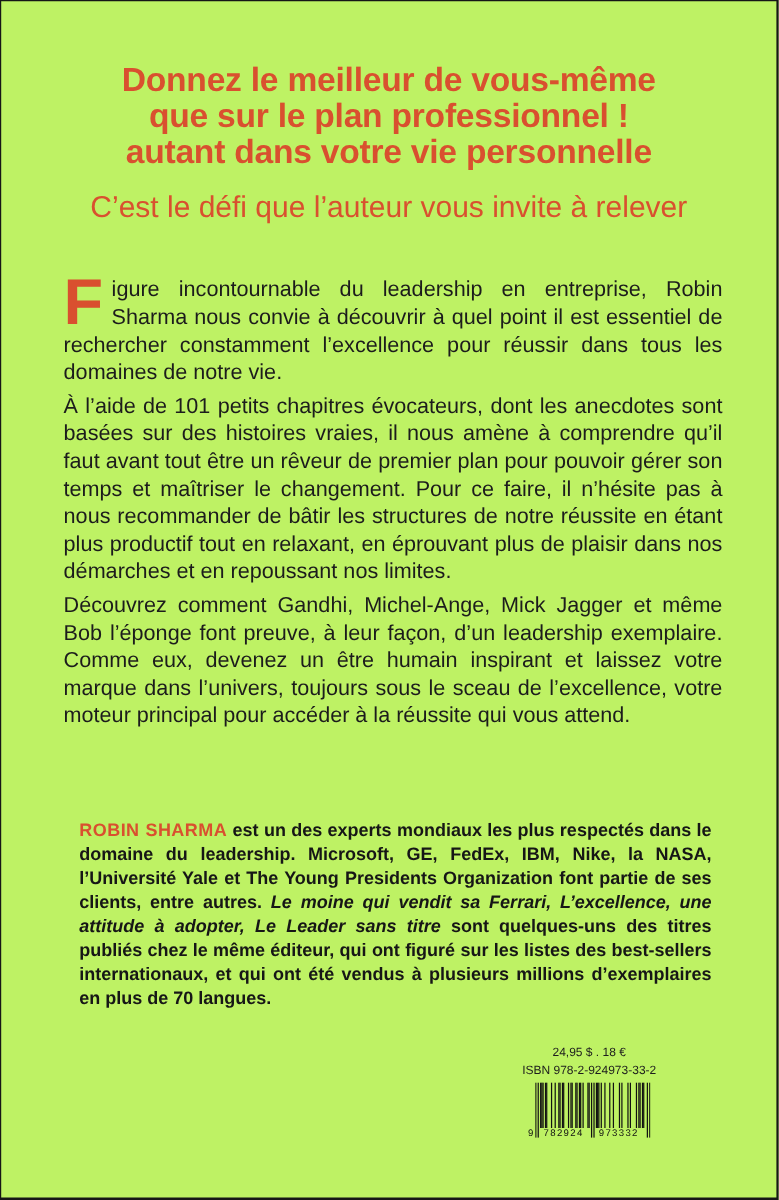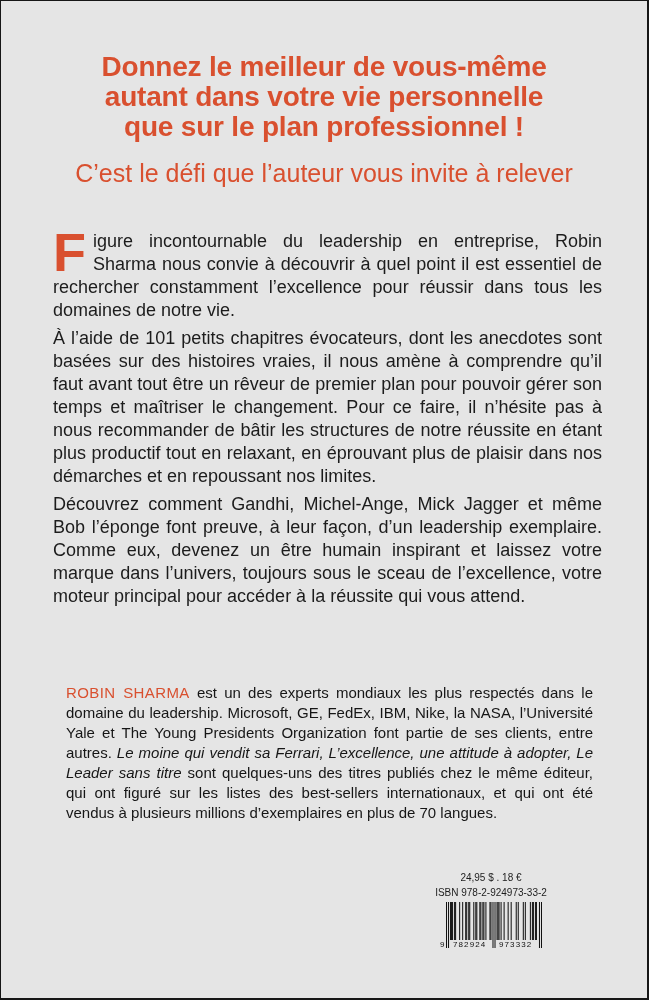--- a/index.html
+++ b/index.html
@@ -1,20 +1,20 @@
 <!DOCTYPE html>
 <html><head>
 <meta charset="utf-8">
 <style>
   html, body { margin: 0; padding: 0; background: #ffffff; }
   #page {
     position: relative;
     width: 649px;
     height: 1000px;
-    background: #e5e5e5;
+    background: #bef264;
     box-sizing: border-box;
     border: 1px solid #161616;
     border-right-width: 2px;
     border-bottom-width: 2px;
     overflow: hidden;
     font-family: "Liberation Sans", sans-serif;
     color: #1d1d1d;
   }
 
   
@@ -55,21 +55,21 @@
     margin: 1px 7px 0 0;
     color: #D9502F;
   }
 
   
   .bio {
     position: absolute;
     top: 682px; left: 65px; width: 527px;
     font-size: 15px;
     line-height: 20px;
-    font-weight: normal;
+    font-weight: bold;
     text-align: justify;
     color: #161616;
   }
   .bio .author { color: #D9502F; letter-spacing: 0.4px; }
   .bio .titles { font-style: italic; }
 
   
   .price-block {
     position: absolute;
     top: 869px; left: 390px; width: 200px;
@@ -119,22 +119,22 @@
     margin-top: 1px;
   }
 </style>
 </head>
 <body>
 
 <div id="page">
 
   <div class="headline-block">
     <div class="headline-line">Donnez le meilleur de vous-même</div>
+    <div class="headline-line">que sur le plan professionnel !</div>
     <div class="headline-line">autant dans votre vie personnelle</div>
-    <div class="headline-line">que sur le plan professionnel !</div>
     <div class="subhead">
       <div class="subhead-line">C’est le défi que l’auteur vous invite à relever</div>
     </div>
   </div>
 
   <div class="body-copy">
     <p><span class="dropcap">F</span><span>igure incontournable du leadership en entreprise, Robin Sharma nous convie à découvrir à quel point il est essentiel de rechercher constamment l’excellence pour réussir dans tous les domaines de notre vie.</span></p>
     <p>À l’aide de 101 petits chapitres évocateurs, dont les anecdotes sont basées sur des histoires vraies, il nous amène à comprendre qu’il faut avant tout être un rêveur de premier plan pour pouvoir gérer son temps et maîtriser le changement. Pour ce faire, il n’hésite pas à nous recommander de bâtir les structures de notre réussite en étant plus productif tout en relaxant, en éprouvant plus de plaisir dans nos démarches et en repoussant nos limites.</p>
     <p>Découvrez comment Gandhi, Michel-Ange, Mick Jagger et même Bob l’éponge font preuve, à leur façon, d’un leadership exemplaire. Comme eux, devenez un être humain inspirant et laissez votre marque dans l’univers, toujours sous le sceau de l’excellence, votre moteur principal pour accéder à la réussite qui vous attend.</p>
   </div>

